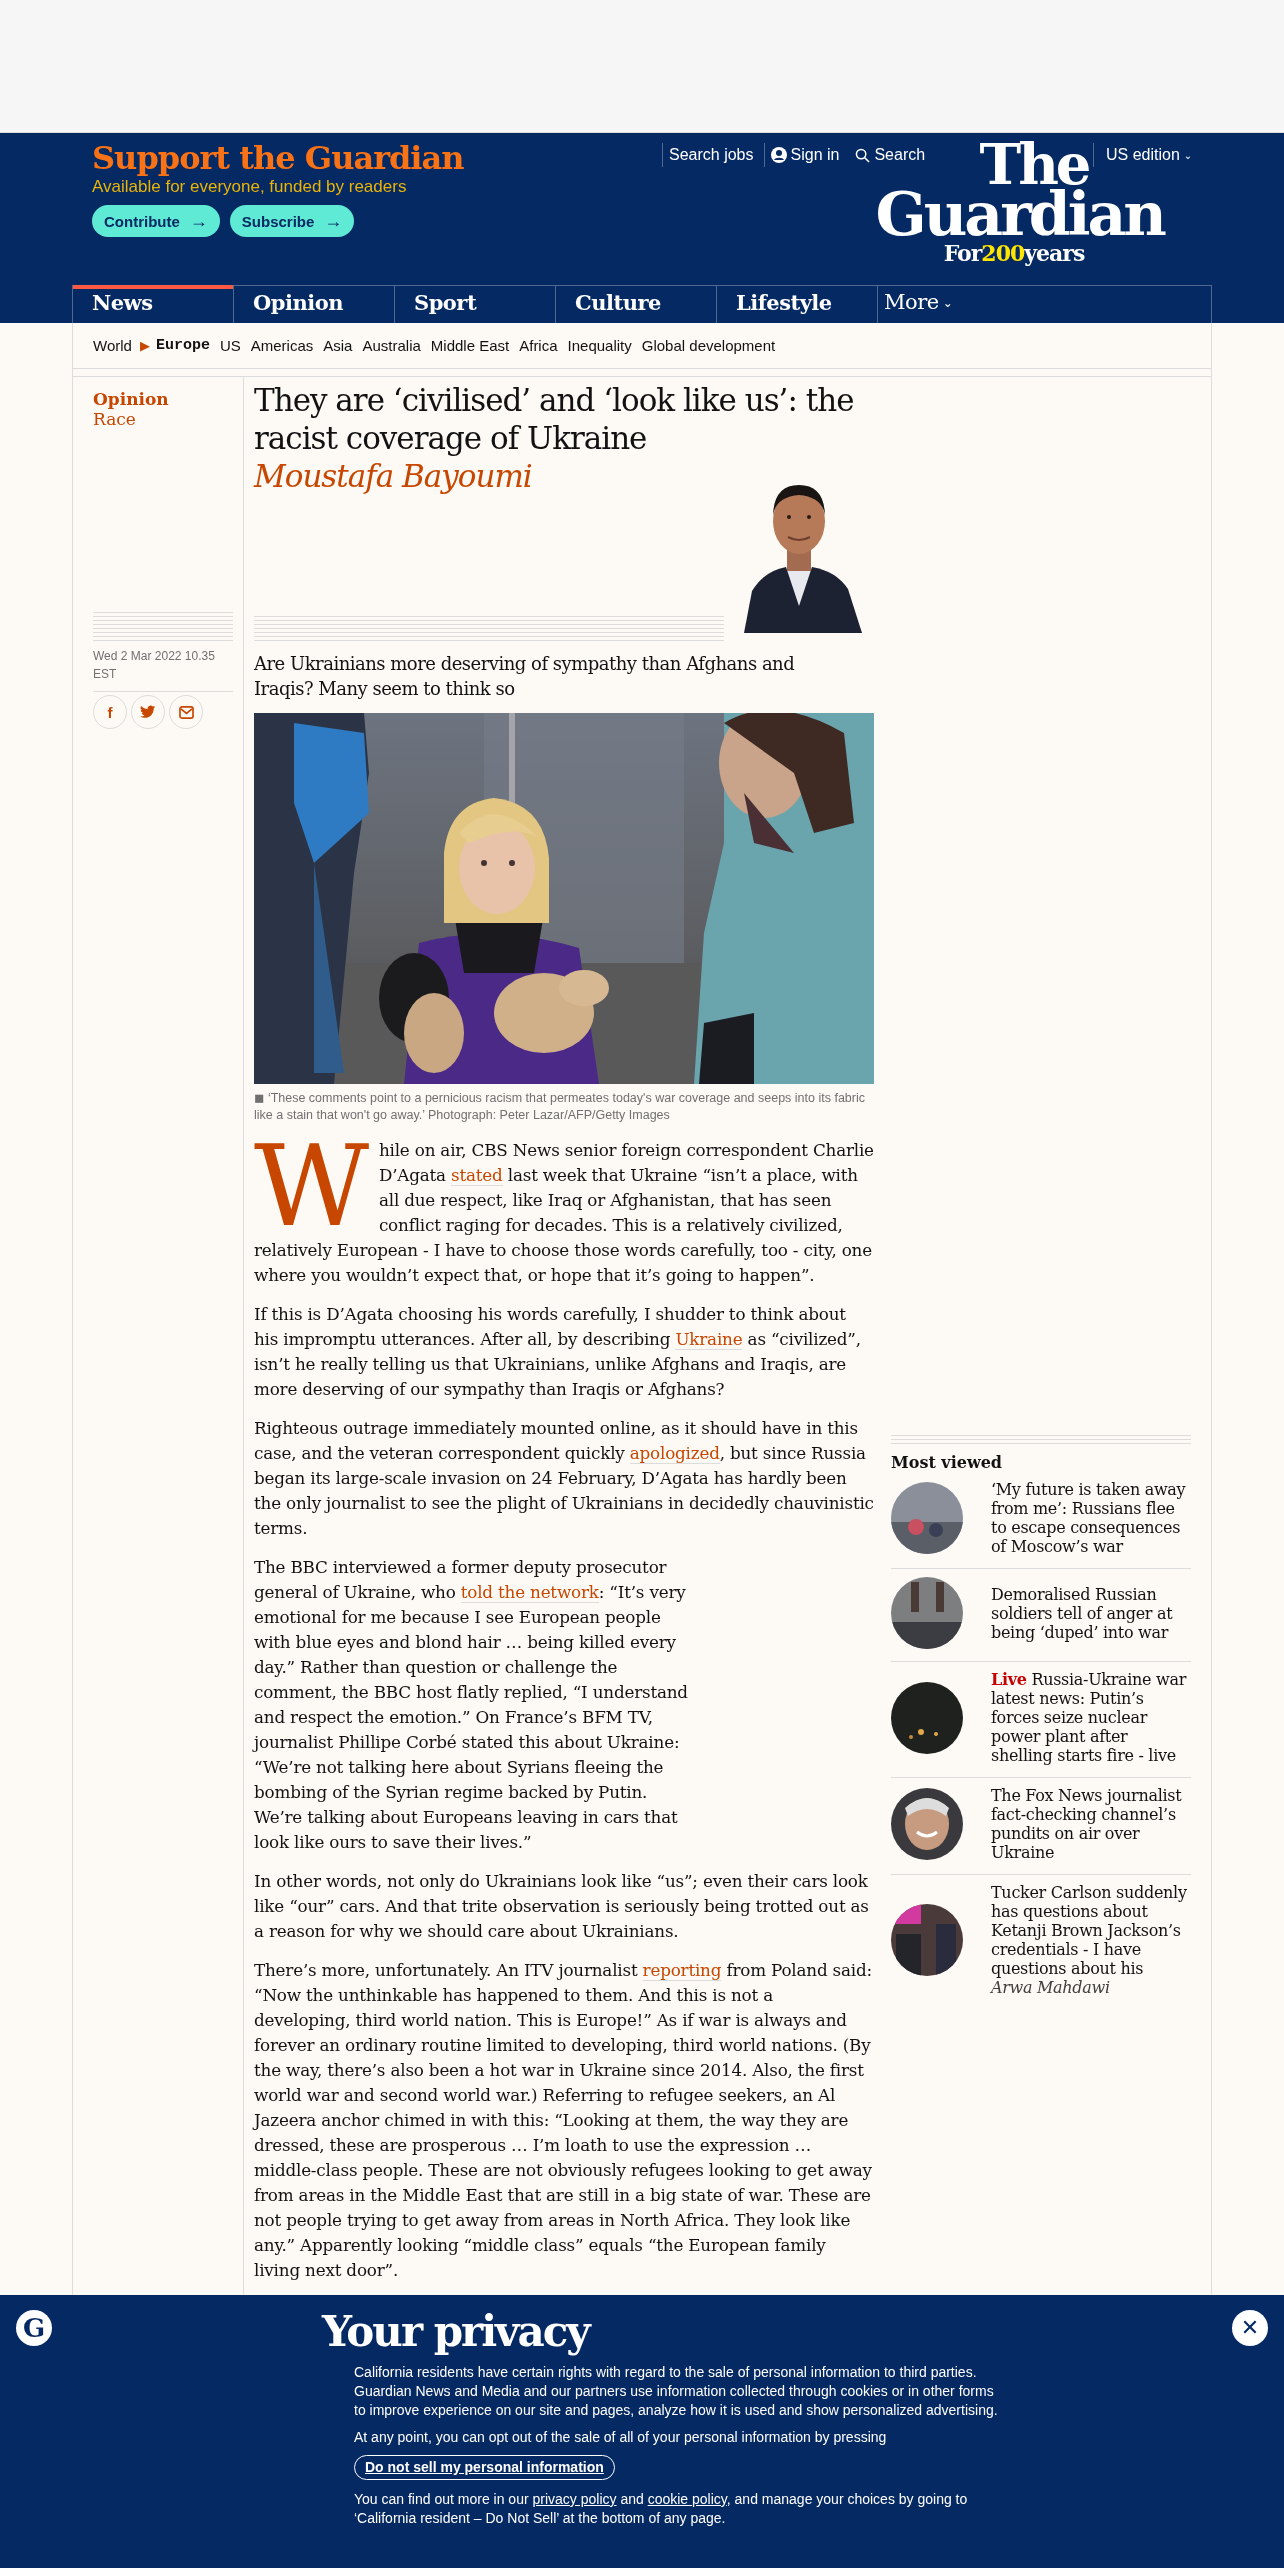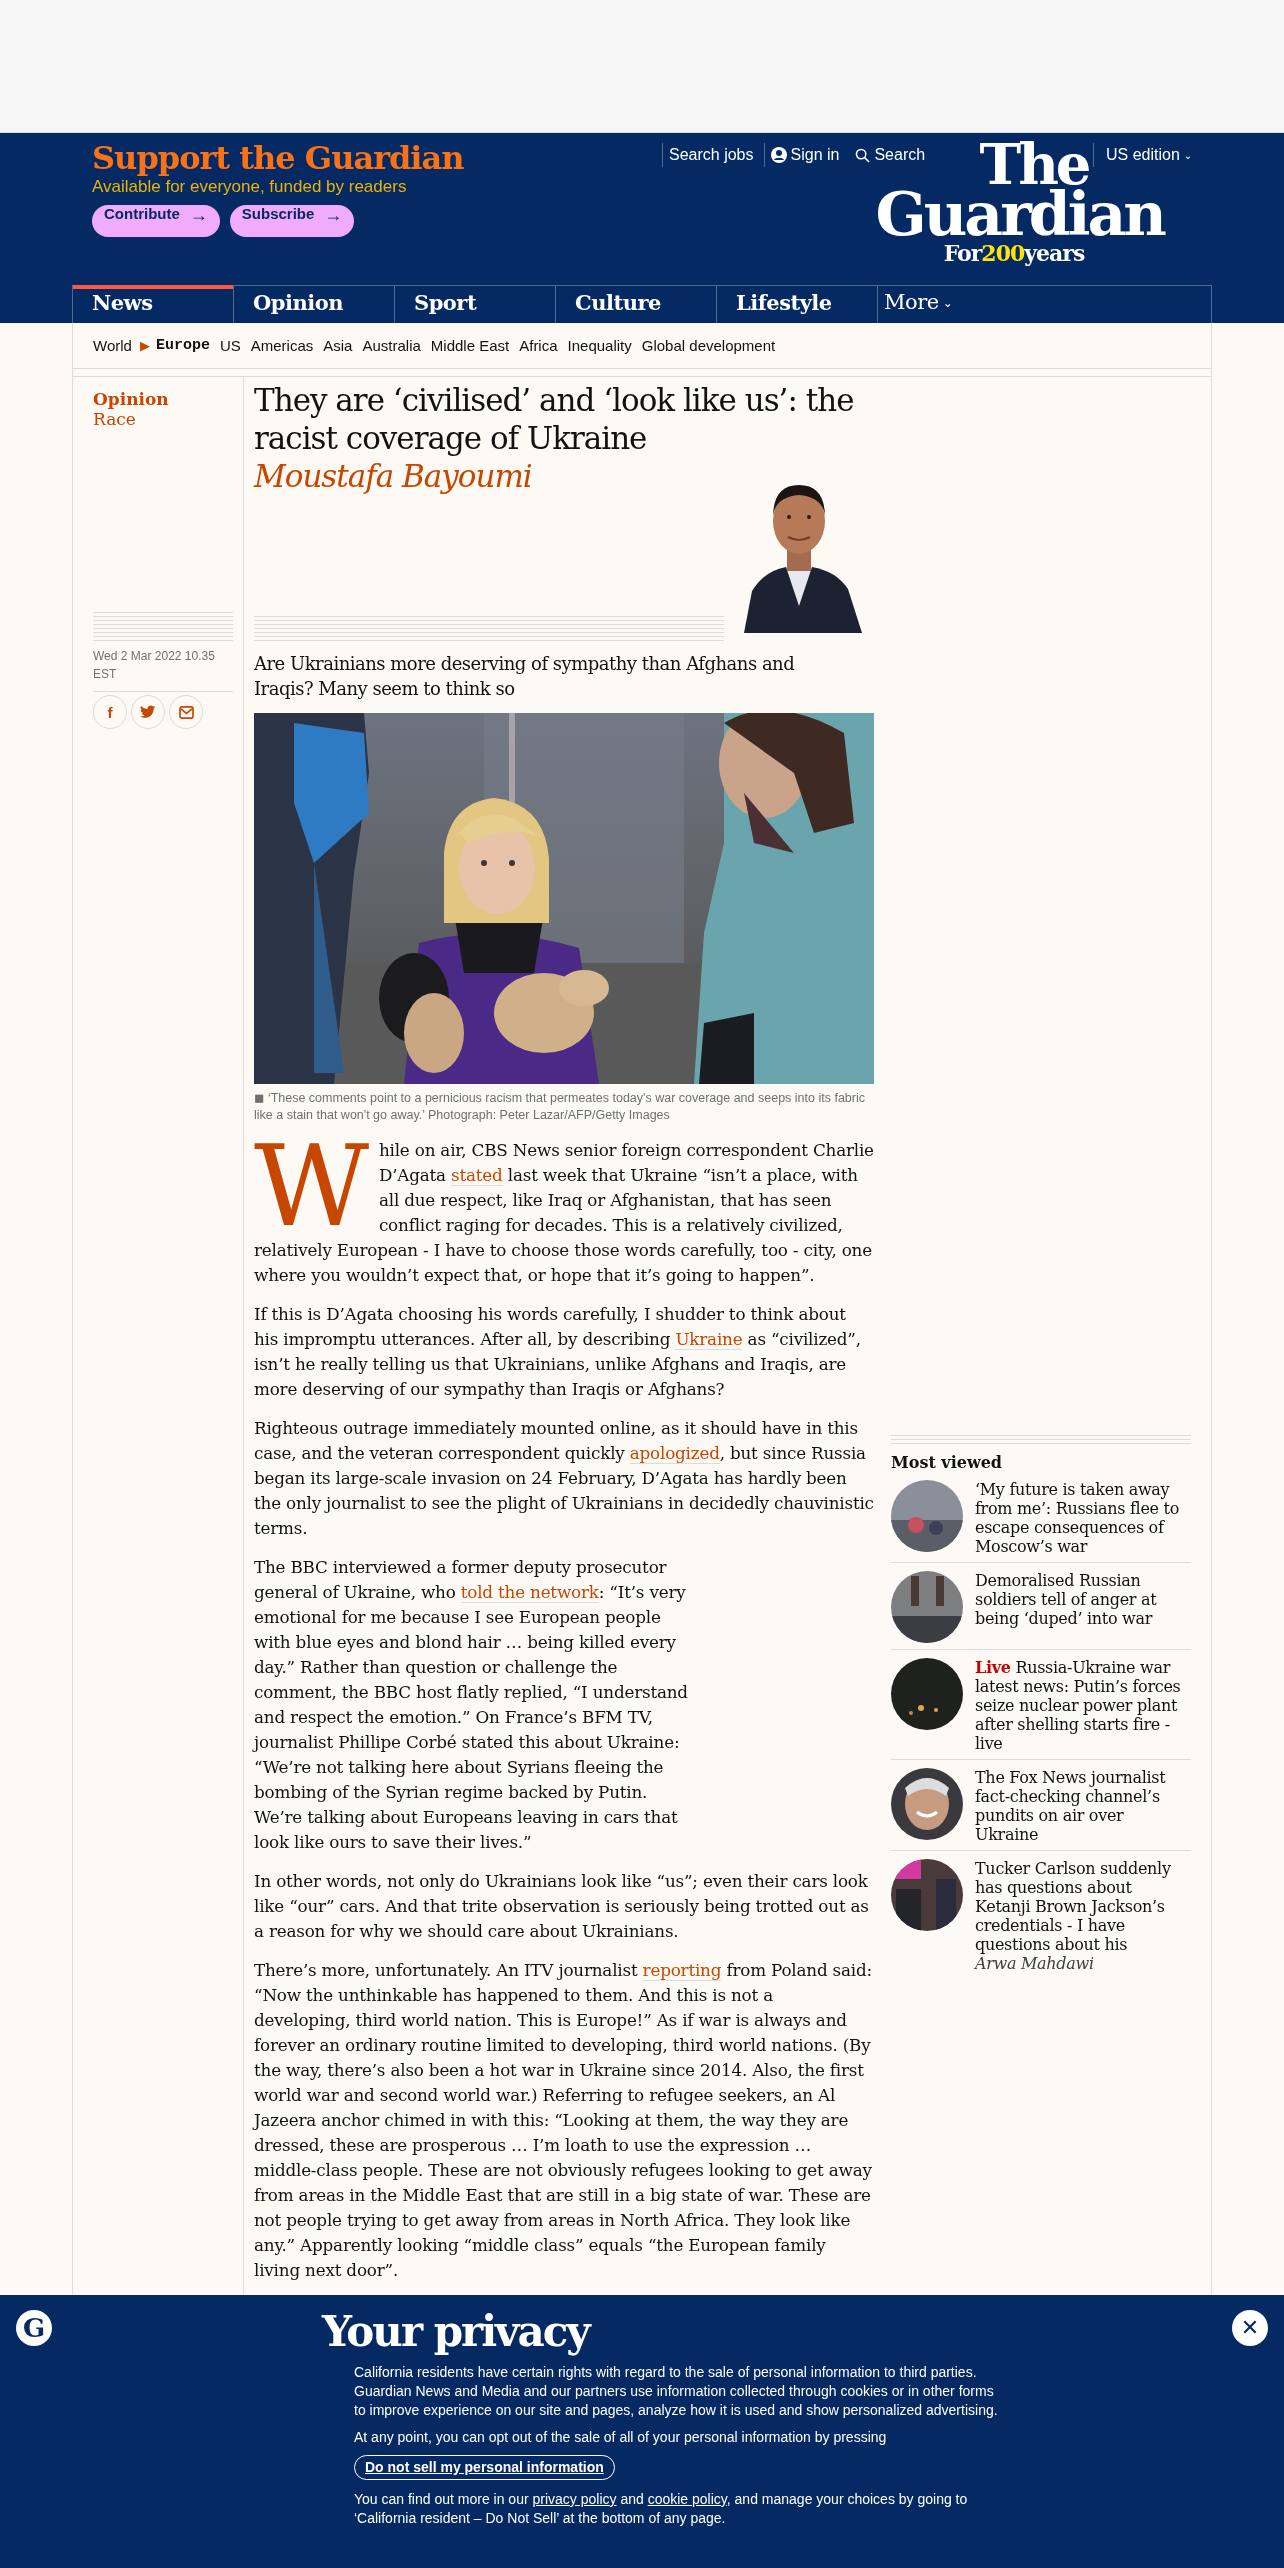--- a/index.html
+++ b/index.html
@@ -7,21 +7,21 @@
   body { background: #fdfaf6; font-family: "DejaVu Serif", serif; color: #121212; position: relative; }
 
   .adslot { height: 133px; background: #f6f6f6; border-bottom: 1px solid #dcdcdc; }
 
   
   .header { background: #052962; height: 190px; position: relative; }
   .support { position: absolute; left: 92px; top: 6px; }
   .support h2 { font-family: "DejaVu Serif", serif; font-weight: bold; font-size: 32px; color: #f97316; letter-spacing: -1px; }
   .support p { font-family: "Liberation Sans", sans-serif; color: #eab308; font-size: 17px; }
   .support .btns { margin-top: 8px; display: flex; gap: 10px; }
-  .pill { background: #f0abfc; color: #052962; font-family: "Liberation Sans", sans-serif; font-weight: bold; font-size: 15px; border-radius: 16px; height: 32px; padding: 0 12px; display: inline-flex; align-items: flex-start; gap: 10px; cursor: pointer; }
+  .pill { background: #5eead4; color: #052962; font-family: "Liberation Sans", sans-serif; font-weight: bold; font-size: 15px; border-radius: 16px; height: 32px; padding: 0 12px; display: inline-flex; align-items: center; gap: 10px; cursor: pointer; }
   .pill .arr { font-size: 18px; font-weight: normal; }
 
   .toplinks { position: absolute; top: 10px; left: 662px; display: flex; font-family: "Liberation Sans", sans-serif; color: #fff; font-size: 16px; }
   .toplinks .tl { padding: 0 10px 0 6px; border-left: 1px solid #506991; height: 24px; display: flex; align-items: center; gap: 4px; }
   .toplinks .tl.noborder { border-left: none; }
   .edition { position: absolute; left: 1093px; top: 10px; font-family: "Liberation Sans", sans-serif; color: #fff; font-size: 16px; border-left: 1px solid #506991; padding-left: 12px; height: 24px; display: flex; align-items: center; gap: 4px; }
 
   .logo { position: absolute; left: 864px; top: 8px; text-align: right; width: 300px; color: #fff; font-family: "DejaVu Serif", serif; font-weight: bold; line-height: 0.85; }
   .logo .l1 { font-size: 56px; letter-spacing: -3px; display: block; text-align: center; margin-left: 40px; }
   .logo .l2 { font-size: 60px; letter-spacing: -3px; display: block; }
@@ -60,21 +60,21 @@
   .caption { font-family: "Liberation Sans", sans-serif; font-size: 12.5px; color: #707070; line-height: 17px; margin-top: 6px; }
   .body p { font-size: 16.8px; line-height: 25px; margin-top: 14px; color: #121212; letter-spacing: -0.2px; }
   .body a { color: #c74600; text-decoration: none; border-bottom: 1px solid #dcdcdc; cursor: pointer; }
   .dropcap { float: left; font-size: 112px; line-height: 88px; color: #c74600; margin: 4px 10px 0 0; font-weight: 300; }
   .narrow { width: 440px; }
 
   
   .rightcol { position: absolute; left: 818px; top: 1058px; width: 300px; }
   .rlines { height: 12px; background: repeating-linear-gradient(to bottom, #dcdcdc 0 1px, transparent 1px 4px); }
   .mv-title { font-weight: bold; font-size: 16px; margin-top: 6px; }
-  .mv-item { display: flex; gap: 12px; padding: 8px 0 6px; border-bottom: 1px solid #dcdcdc; cursor: pointer; }
+  .mv-item { display: flex; gap: 28px; padding: 8px 0 12px; border-bottom: 1px solid #dcdcdc; cursor: pointer; align-items: center; }
   .mv-item:last-child { border-bottom: none; }
   .mv-thumb { width: 72px; height: 72px; border-radius: 50%; flex: none; overflow: hidden; }
   .mv-text { font-size: 16px; line-height: 19px; font-weight: 500; letter-spacing: -0.3px; }
   .mv-text .live { color: #c70000; font-weight: bold; }
   .mv-text .auth { display: block; color: #404040; font-style: italic; }
 
   
   .privacy { position: absolute; left: 0; top: 2295px; width: 1284px; height: 273px; background: #052962; color: #fff; }
   .privacy .glogo { position: absolute; left: 16px; top: 15px; width: 36px; height: 36px; border-radius: 50%; background: #fff; color: #052962; font-weight: bold; font-size: 26px; display: flex; align-items: center; justify-content: center; font-family: "DejaVu Serif", serif; }
   .privacy h2 { position: absolute; left: 322px; top: 12px; font-size: 42px; font-weight: bold; letter-spacing: -2px; font-family: "DejaVu Serif", serif; }

